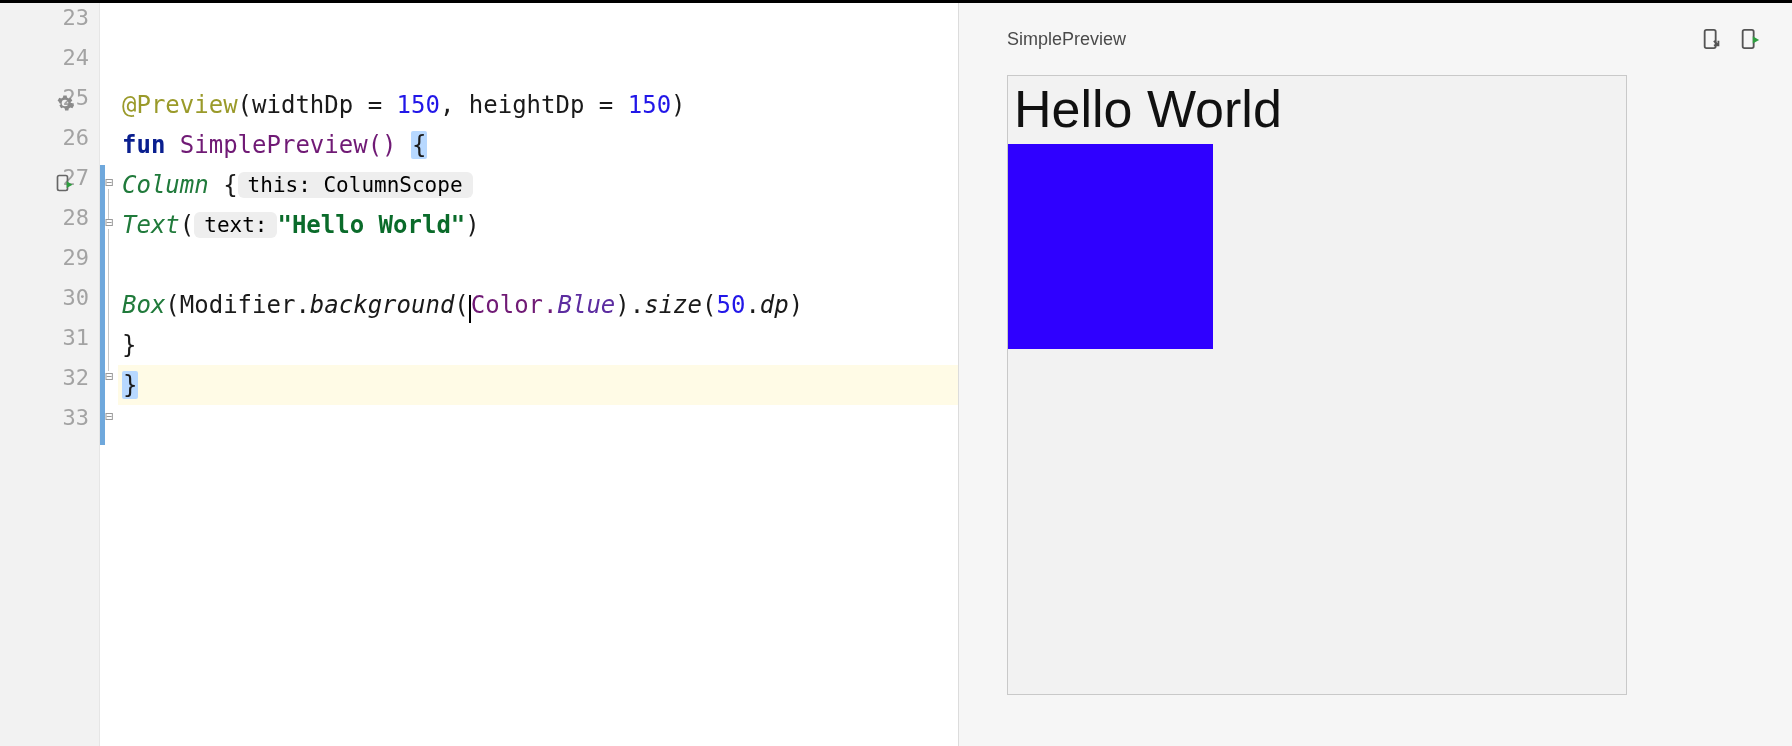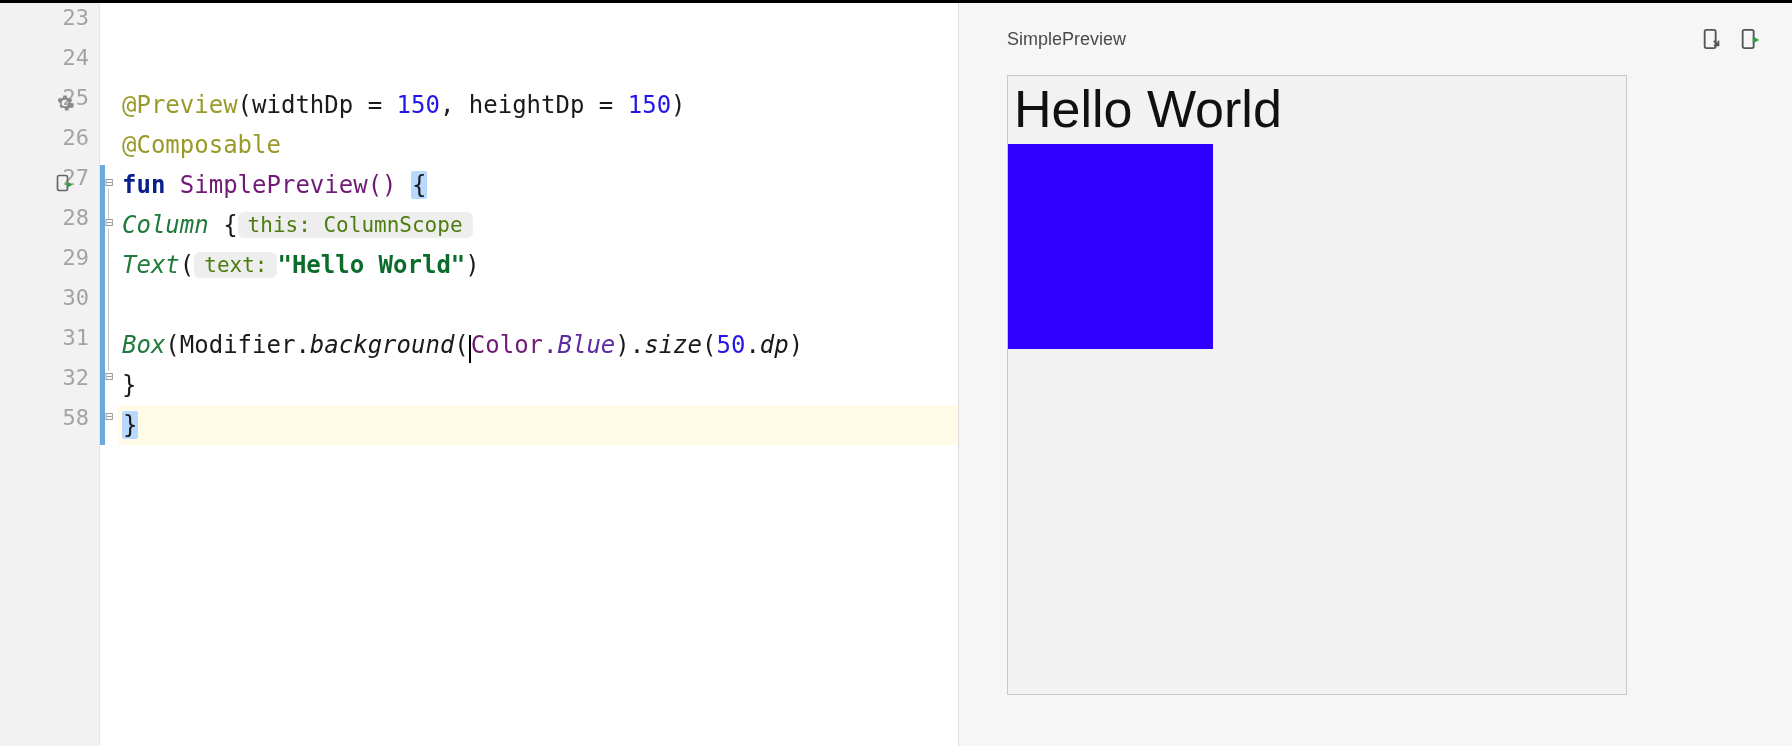--- a/index.html
+++ b/index.html
@@ -91,21 +91,21 @@
   .tk-kw     { color: #0a1f8f; font-weight: bold; }
   .tk-num    { color: #2217e8; }
   .tk-call   { color: #207a3b; font-style: italic; }
   .tk-str    { color: #0a6b2a; font-weight: bold; }
   .tk-ident  { color: #701a75; }
   .tk-ext    { color: #1a1a1a; font-style: italic; }
   .tk-enum   { color: #5c2ca0; font-style: italic; }
   .tk-punc   { color: #1a1a1a; }
   .hint {
     background: #eeeeee;
-    color: #4d7c0f;
+    color: #000000;
     font-style: normal;
     border-radius: 6px;
     padding: 1px 10px;
     font-size: 21px;
     display:inline-block;
   }
   .brace-match {
     background: #b7d8ff;
     border-radius: 2px;
     padding: 0 1px;
@@ -207,41 +207,40 @@
       <div class="gutter-row">
           <span class="line-number">30</span>
         </div>
       <div class="gutter-row">
           <span class="line-number">31</span>
         </div>
       <div class="gutter-row">
           <span class="line-number">32</span>
         </div>
       <div class="gutter-row">
-          <span class="line-number">58</span>
+          <span class="line-number">33</span>
         </div>
     </div>
 
     <div class="fold-column">
       <div class="mod-bar" style="top:162px;height:280px;"></div>
       <div class="fold-mark" style="top:172px;">⊟</div>
       <div class="fold-line" style="top:186px;height:30px;"></div>
       <div class="fold-mark" style="top:212px;">⊟</div>
       <div class="fold-line" style="top:226px;height:142px;"></div>
       <div class="fold-mark" style="top:366px;">⊟</div>
       <div class="fold-mark" style="top:406px;">⊟</div>
     </div>
 
     <div class="code-area">
       <div class="code-row"></div>
       <div class="code-row"></div>
 
       <div class="code-row"><span class="tk-anno">@Preview</span><span class="tk-punc">(widthDp = </span><span class="tk-num">150</span><span class="tk-punc">, heightDp = </span><span class="tk-num">150</span><span class="tk-punc">)</span></div>
 
-      <div class="code-row"><span class="tk-anno">@Composable</span></div>
 
       <div class="code-row"><span class="tk-kw">fun</span><span class="tk-ident"> SimplePreview() </span><span class="tk-punc brace-match">{</span></div>
 
       <div class="code-row">    <span class="tk-call">Column</span><span class="tk-punc"> {</span>   <span class="hint">this: ColumnScope</span></div>
 
       <div class="code-row">        <span class="tk-call">Text</span><span class="tk-punc">(</span> <span class="hint">text:</span> <span class="tk-str">"Hello World"</span><span class="tk-punc">)</span></div>
 
       <div class="code-row"></div>
 
       <div class="code-row">        <span class="tk-call">Box</span><span class="tk-punc">(Modifier.</span><span class="tk-ext">background</span><span class="tk-punc">(</span><span class="caret-bar" style="position:relative;top:4px;display:inline-block;"></span><span class="tk-ident">Color.</span><span class="tk-enum">Blue</span><span class="tk-punc">).</span><span class="tk-ext">size</span><span class="tk-punc">(</span><span class="tk-num">50</span><span class="tk-punc">.</span><span class="tk-ext">dp</span><span class="tk-punc">)</span></div>

